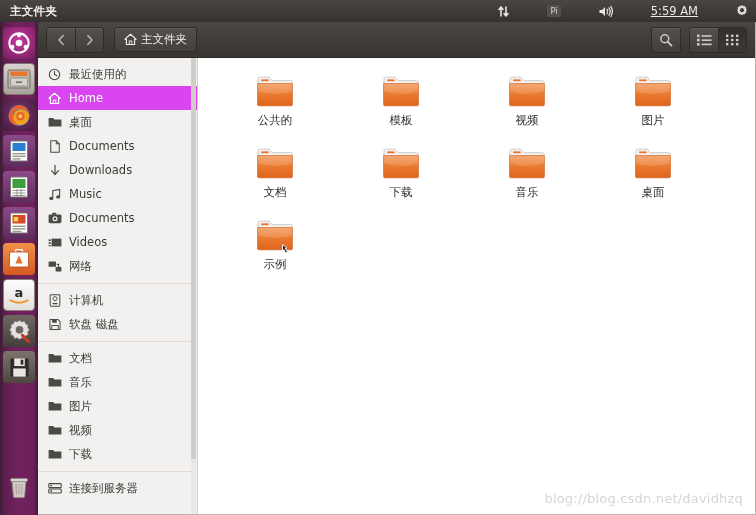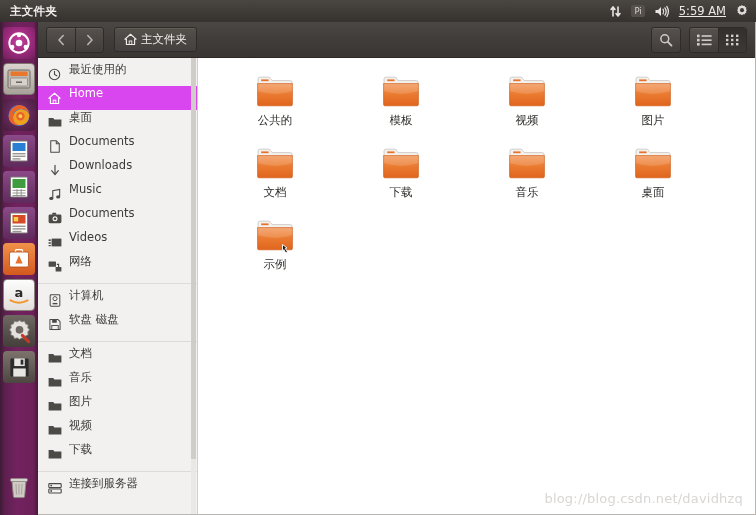--- a/index.html
+++ b/index.html
@@ -32,21 +32,21 @@
     letter-spacing: 0.3px;
   }
   #indicators {
     margin-left: auto;
     display: flex; align-items: center;
     gap: 9px;
     padding-right: 7px;
     color: #e8e6e4;
     font-size: 11px;
   }
-  #indicators .ind { display:flex; align-items:center; justify-content:flex-end; height:22px; }
+  #indicators .ind { display:flex; align-items:center; justify-content:flex-end; height:22px;margin-left:28px; }
   .clock-text { font-size: 11.5px; color: #eceae8; text-decoration: underline; }
   .im-box {
     background: #55504b;
     color: #d8d5d2;
     font-size: 8.5px;
     padding: 1px 3px;
     border-radius: 2px;
     line-height: 10px;
     font-family: "DejaVu Sans", sans-serif;
   }
@@ -131,21 +131,21 @@
   #sidebar {
     width: 160px;
     background: #f2f1f0;
     border-right: 1px solid #d3cfcc;
     position: relative;
     overflow: hidden;
     flex: 0 0 160px;
   }
   .side-item {
     height: 24px;
-    display: flex; 
+    display: flex; align-items: center;
     gap: 7px;
     padding-left: 9px;
     font-size: 11.5px;
     color: #3c3b37;
     white-space: nowrap;
   }
   .side-item.active {
     background: #d946ef;
     color: #ffffff;
   }

